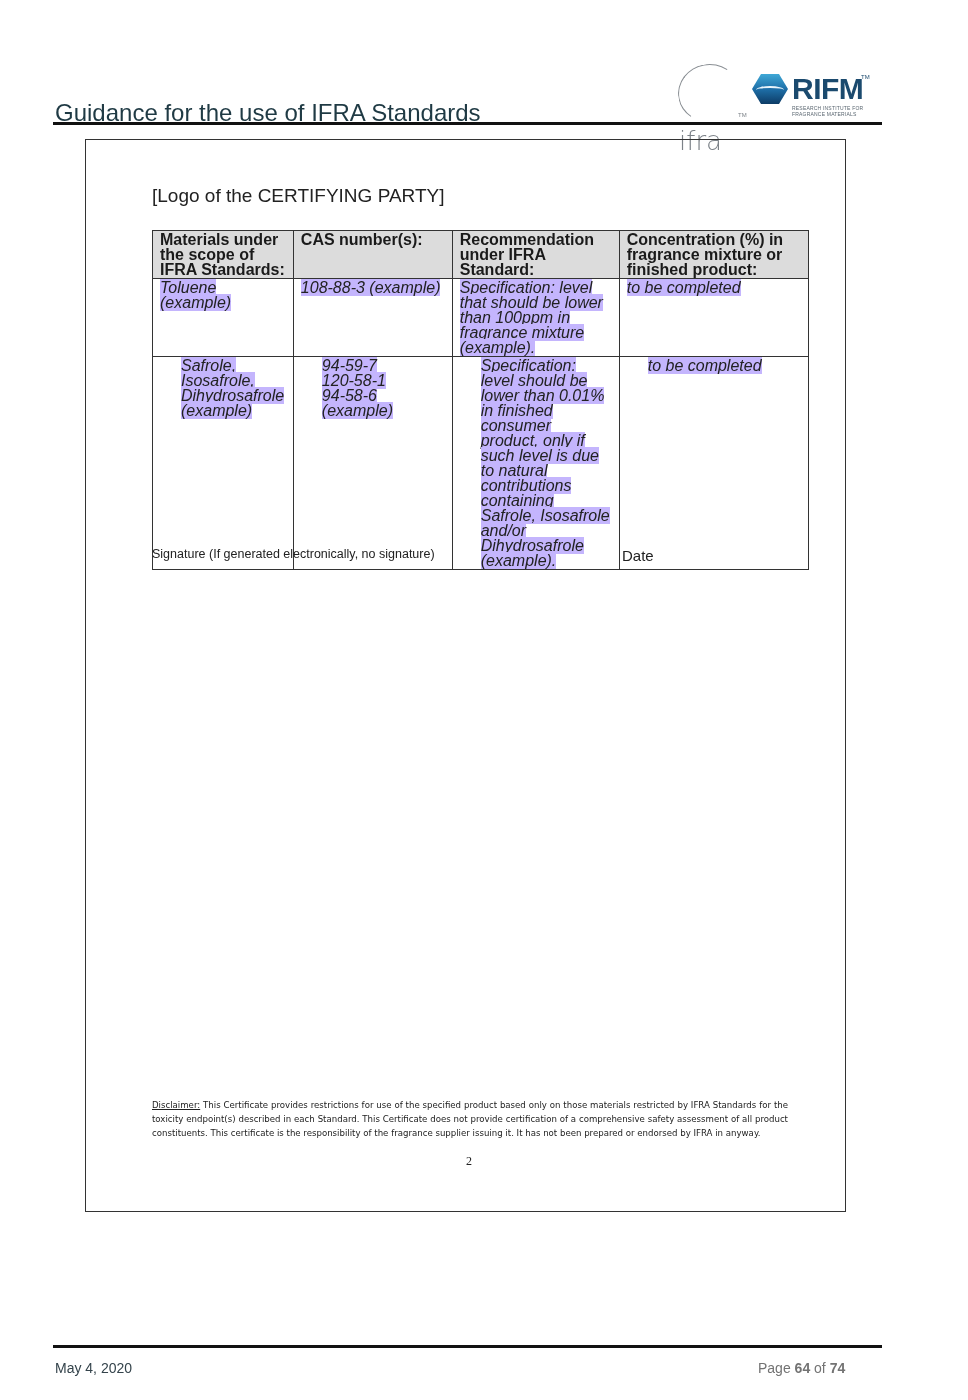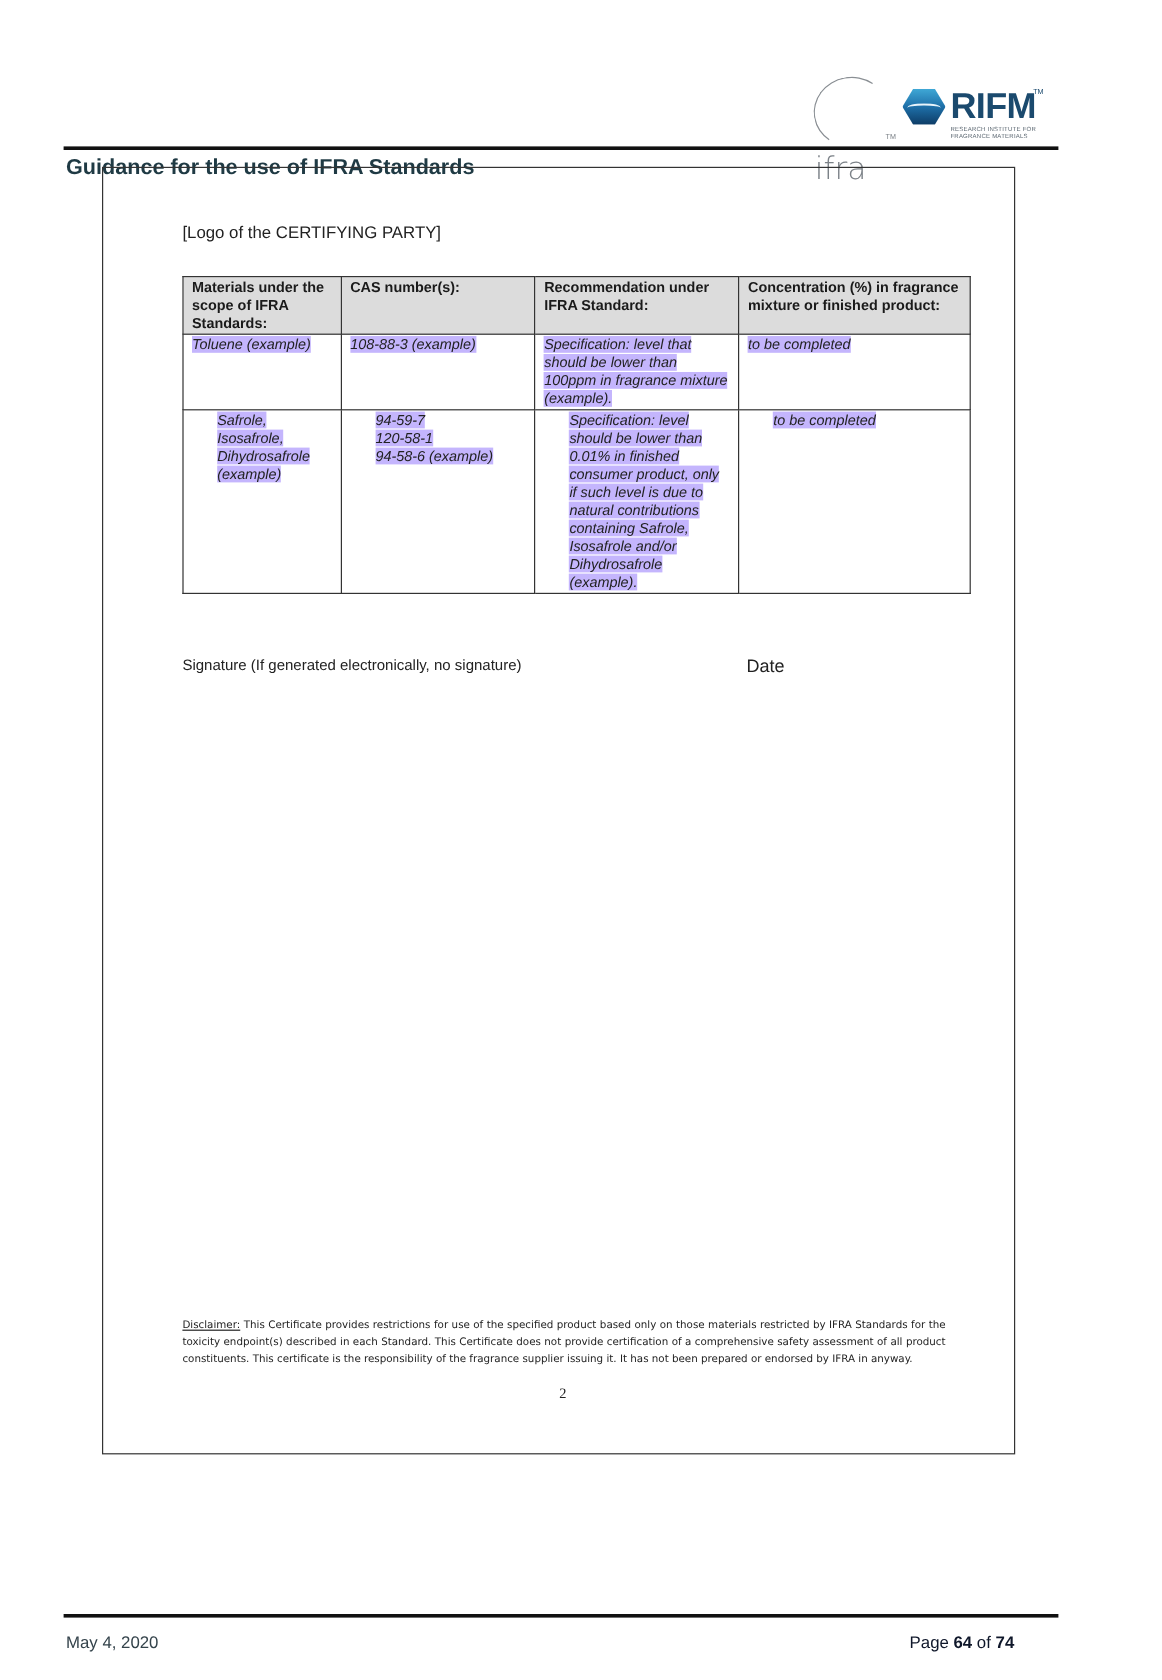--- a/index.html
+++ b/index.html
@@ -2,21 +2,21 @@
 <html><head>
   <meta charset="utf-8">
   <style>
     html, body { margin: 0; padding: 0; background: #ffffff; }
     body {
       width: 968px; height: 1400px; position: relative; overflow: hidden;
       font-family: "Liberation Sans", sans-serif; color: #1a1a1a;
     }
     .header-title {
       position: absolute; left: 55px; top: 99px;
-      font-size: 18px; font-weight: bold; color: #1f3a44; margin-top: 30px;
+      font-size: 24px; font-weight: normal; color: #1f3a44;
     }
     .header-rule {
       position: absolute; left: 53px; top: 122px; width: 829px; height: 3px; background: #111;
     }
     .logo-ifra {
       position: absolute; left: 676px; top: 62px; width: 70px; height: 60px;
     }
     .logo-ifra .circle {
       position: absolute; left: 2px; top: 2px; width: 60px; height: 56px;
       border: 1.5px solid #8a8f94; border-radius: 50%; border-right-color: transparent;
@@ -44,25 +44,25 @@
     .logo-rifm .tm { position: absolute; left: 109px; top: 2px; font-size: 6px; color: #1b4a6e; }
     .logo-rifm .sub {
       position: absolute; left: 40px; top: 33px; font-size: 5px; line-height: 6px; color: #5a6670;
       letter-spacing: 0.2px; width: 80px;
     }
     .frame {
       position: absolute; left: 85px; top: 139px; width: 761px; height: 1073px;
       border: 1.5px solid #333; box-sizing: border-box;
     }
     .logo-placeholder {
-      position: absolute; left: 152px; top: 185px; font-size: 14px; color: #222;
+      position: absolute; left: 152px; top: 185px; font-size: 19px; color: #222;
     }
     table.cert {
       position: absolute; left: 152px; top: 230px; width: 657px;
-      border-collapse: collapse; font-size: 12px; line-height: 15px;
+      border-collapse: collapse; font-size: 16px; line-height: 15px;
     }
     table.cert th, table.cert td {
       border: 1px solid #333; vertical-align: top; text-align: left; padding: 1px 7px;
     }
     table.cert th { background: #dcdcdc; font-weight: bold; color: #1a1a1a; }
     table.cert td { font-style: italic; color: #222; }
     table.cert td .hl { background: #c4b5fd; box-decoration-break: clone; -webkit-box-decoration-break: clone; }
     col.c1 { width: 128px; } col.c2 { width: 157px; } col.c3 { width: 165px; } col.c4 { width: 187px; }
     tr.r1 td { height: 60px; }
     tr.r2 td { height: 118px; padding-left: 28px; }
@@ -83,21 +83,21 @@
       position: absolute; left: 466px; top: 1154px; font-family: "Liberation Serif", serif;
       font-size: 12px; color: #222;
     }
     .footer-rule {
       position: absolute; left: 53px; top: 1345px; width: 829px; height: 3px; background: #111;
     }
     .footer-date {
       position: absolute; left: 55px; top: 1360px; font-size: 14px; color: #34434b;
     }
     .footer-page {
-      position: absolute; left: 758px; top: 1360px; font-size: 14px; color: #0f172a;
+      position: absolute; left: 758px; top: 1360px; font-size: 14px; color: #737373;
     }
     .footer-page b { font-weight: bold; }
   </style>
 </head>
 <body>
 
 <div class="header-title">Guidance for the use of IFRA Standards</div>
 <div class="logo-ifra">
   <div class="circle"></div>
   <span class="word">ifra</span>

